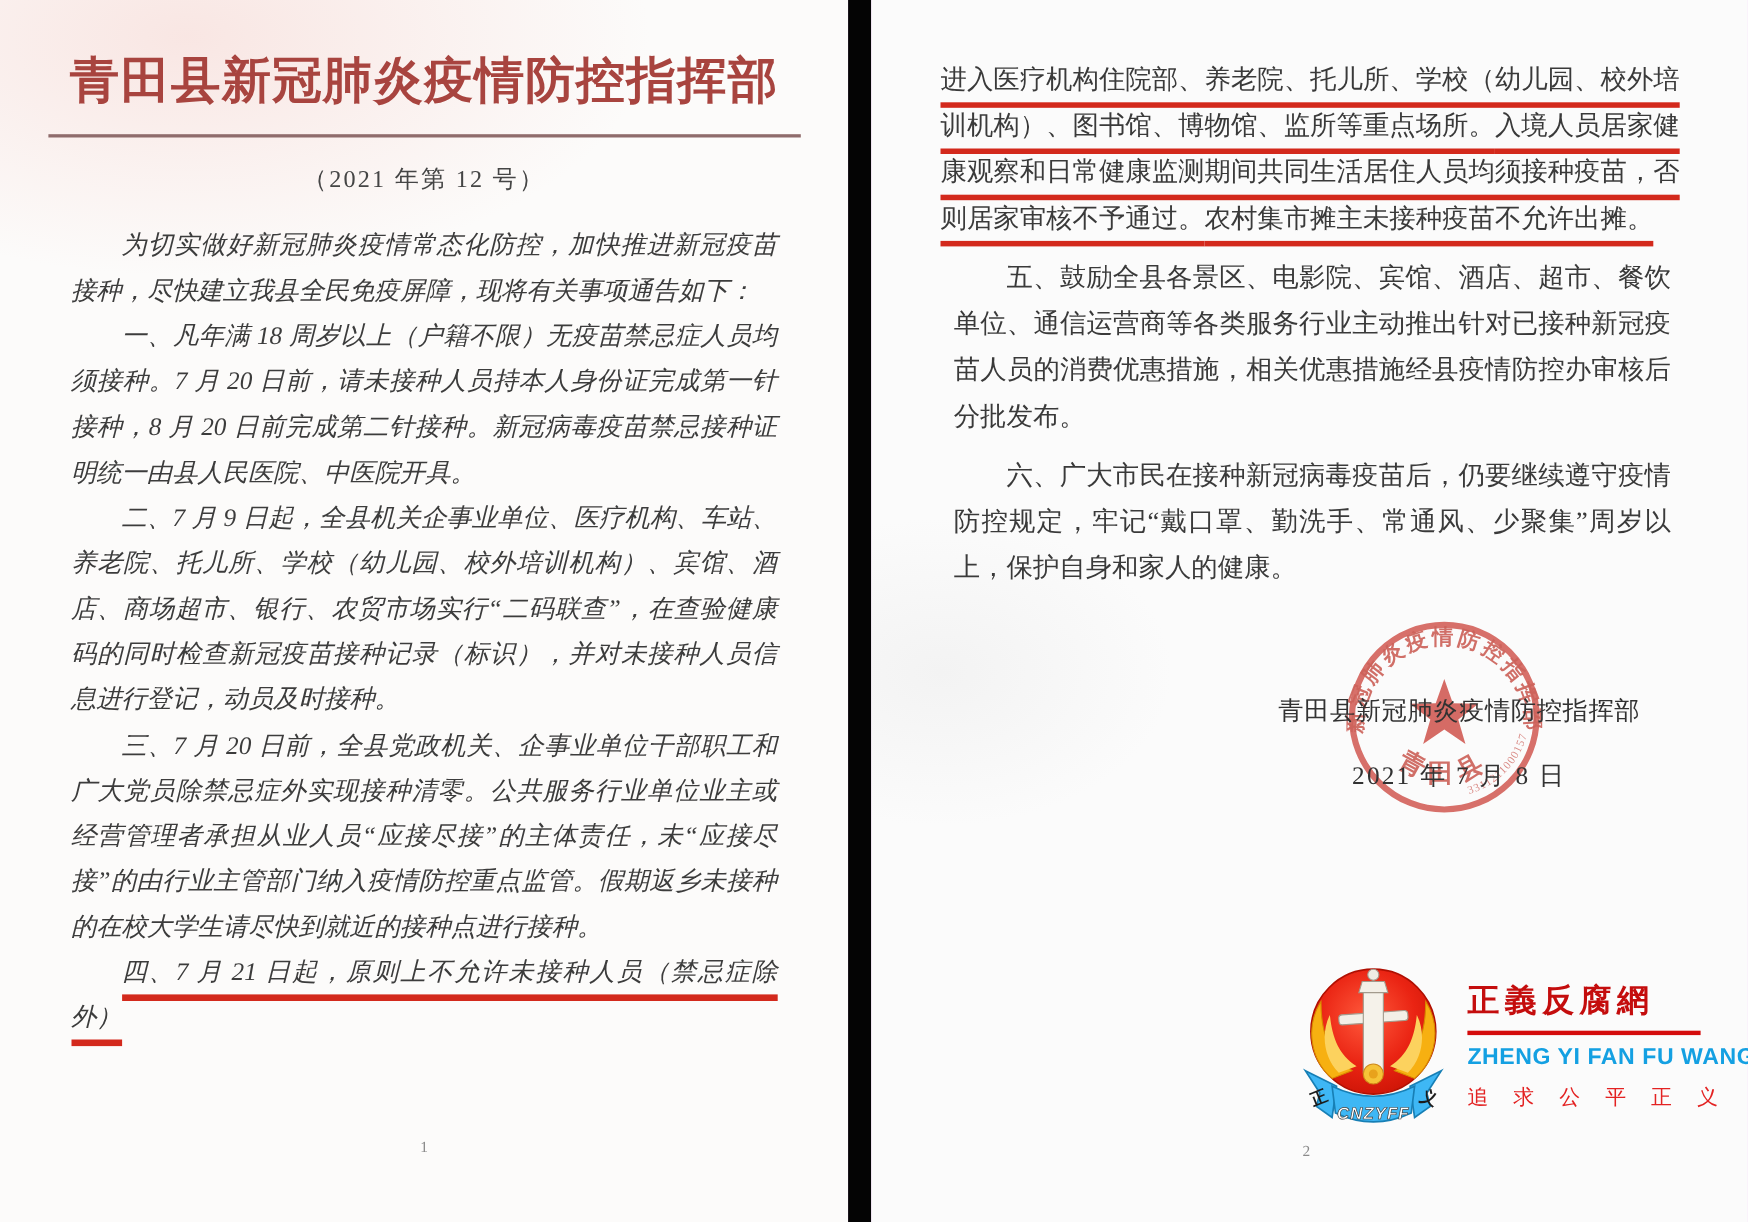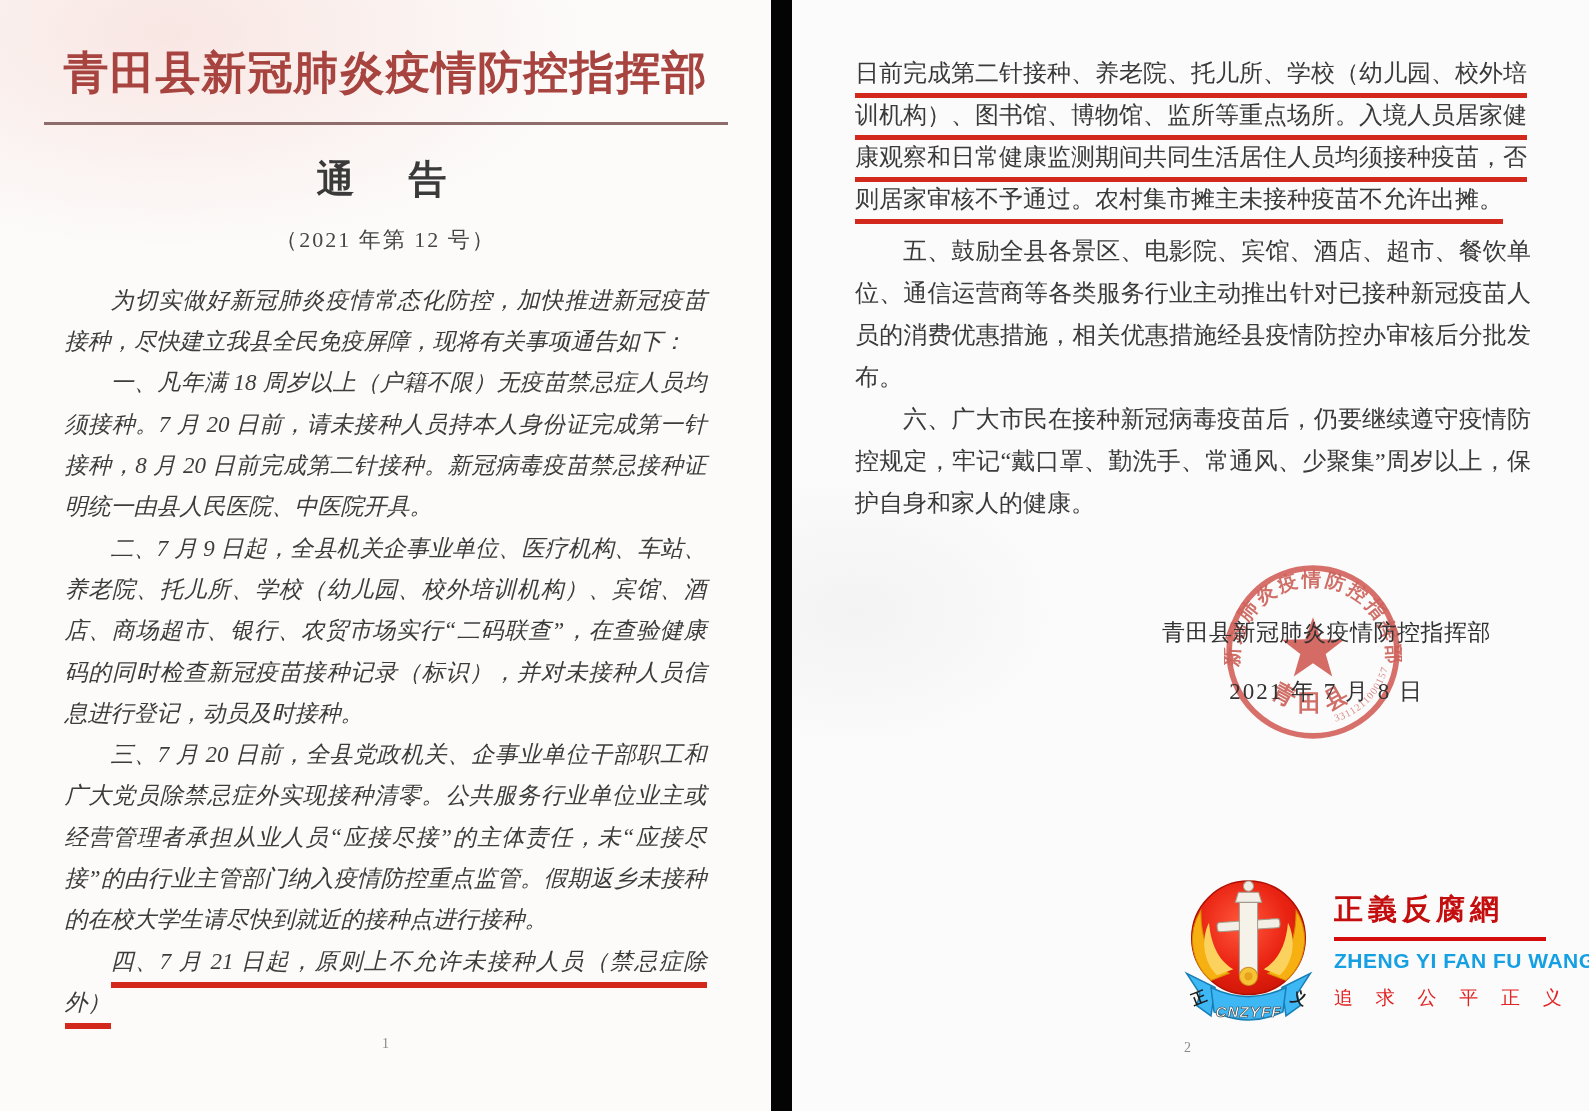--- a/index.html
+++ b/index.html
@@ -40,21 +40,21 @@
   .pgnum-1 { left:382px; top:1036px; }
   .pgnum-2 { left:392px; top:1040px; }
   
   .rp-body {
     position:relative; z-index:2; padding:52px 58px 0 63px;
     font-size:24px; line-height:42px; color:#3a3a3a; text-align:justify;
   }
   .cont-block { margin-bottom:10px; }
   .cont-block p { margin:0; text-indent:0; }
   .rl { border-bottom:5px solid #d3291c; padding-bottom:7px; }
-  .rp-body .para { text-indent:2em; margin:0; }
+  .rp-body .para { text-indent:2em; margin:12px; }
   .sig-block { position:relative; z-index:3; margin-top:88px; text-align:right; padding-right:40px; }
   .sig-inner { display:inline-block; text-align:center; }
   .sig-name { font-size:23px; color:#323232; letter-spacing:0.5px; white-space:nowrap; }
   .sig-date { margin-top:17px; font-size:23px; color:#323232; letter-spacing:2px; }
   .stamp { position:absolute; left:432px; top:563px; width:178px; height:178px; z-index:1; opacity:0.92; }
   
   .watermark { position:absolute; left:388px; top:874px; display:flex; align-items:flex-start; z-index:4; }
   .wm-badge { width:138px; height:152px; }
   .wm-text { margin-left:16px; padding-top:16px; width:216px; }
   .wm-title { font-size:29px; font-weight:bold; color:#c40d0d; letter-spacing:5px; white-space:nowrap;
@@ -65,21 +65,20 @@
   .wm-slogan { margin-top:12px; font-size:19px; color:#e32222; letter-spacing:9px; white-space:nowrap; }
 </style>
 </head>
 <body>
 
 <div class="canvas">
 
   <div class="page-left">
     <div class="lp-header">青田县新冠肺炎疫情防控指挥部</div>
     <div class="lp-rule"></div>
-    <div class="lp-title">通　告</div>
     <div class="lp-docnum">（2021 年第 12 号）</div>
     <div class="lp-body">
       <p>为切实做好新冠肺炎疫情常态化防控，加快推进新冠疫苗接种，尽快建立我县全民免疫屏障，现将有关事项通告如下：</p>
       <p>一、凡年满 18 周岁以上（户籍不限）无疫苗禁忌症人员均须接种。7 月 20 日前，请未接种人员持本人身份证完成第一针接种，8 月 20 日前完成第二针接种。新冠病毒疫苗禁忌接种证明统一由县人民医院、中医院开具。</p>
       <p>二、7 月 9 日起，全县机关企事业单位、医疗机构、车站、养老院、托儿所、学校（幼儿园、校外培训机构）、宾馆、酒店、商场超市、银行、农贸市场实行“二码联查”，在查验健康码的同时检查新冠疫苗接种记录（标识），并对未接种人员信息进行登记，动员及时接种。</p>
       <p>三、7 月 20 日前，全县党政机关、企事业单位干部职工和广大党员除禁忌症外实现接种清零。公共服务行业单位业主或经营管理者承担从业人员“应接尽接”的主体责任，未“应接尽接”的由行业主管部门纳入疫情防控重点监管。假期返乡未接种的在校大学生请尽快到就近的接种点进行接种。</p>
       <p><span class="ul-thick">四、7 月 21 日起，原则上不允许未接种人员（禁忌症除外）</span></p>
     </div>
     <div class="pgnum pgnum-1">1</div>
   </div>
@@ -103,21 +102,21 @@
         <textPath href="#arcBot" startOffset="50%" text-anchor="middle">青田县</textPath>
       </text>
       <text font-size="10" fill="#cf6a64" letter-spacing="1" opacity="0.85">
         <textPath href="#arcSer" startOffset="4%">3311211000157</textPath>
       </text>
     </svg>
 
     <div class="rp-body">
 
       <div class="cont-block">
-        <p><span class="rl">日前完成第二针接种、养老院、托儿所、学校（幼儿园、校外培</span></p>
+        <p><span class="rl">进入医疗机构住院部、养老院、托儿所、学校（幼儿园、校外培</span></p>
         <p><span class="rl">训机构）、图书馆、博物馆、监所等重点场所。</span><span class="rl">入境人员居家健</span></p>
         <p><span class="rl">康观察和日常健康监测期间共同生活居住人员均须接种疫苗，否</span></p>
         <p><span class="rl">则居家审核不予通过。</span><span class="rl">农村集市摊主未接种疫苗不允许出摊。</span></p>
       </div>
       <p class="para">五、鼓励全县各景区、电影院、宾馆、酒店、超市、餐饮单位、通信运营商等各类服务行业主动推出针对已接种新冠疫苗人员的消费优惠措施，相关优惠措施经县疫情防控办审核后分批发布。</p>
       <p class="para">六、广大市民在接种新冠病毒疫苗后，仍要继续遵守疫情防控规定，牢记“戴口罩、勤洗手、常通风、少聚集”周岁以上，保护自身和家人的健康。</p>
 
       <div class="sig-block">
         <div class="sig-inner">
           <div class="sig-name">青田县新冠肺炎疫情防控指挥部</div>

